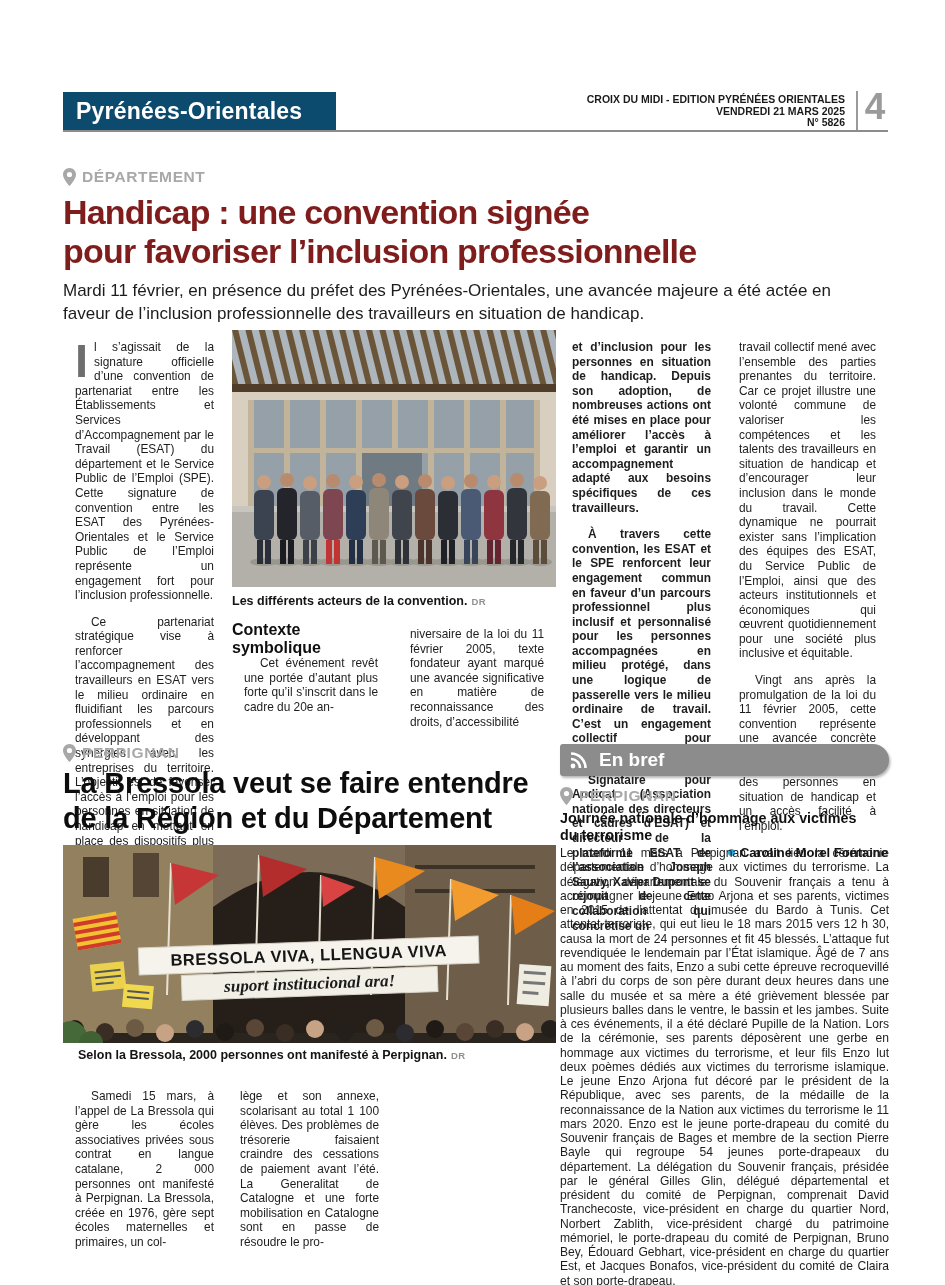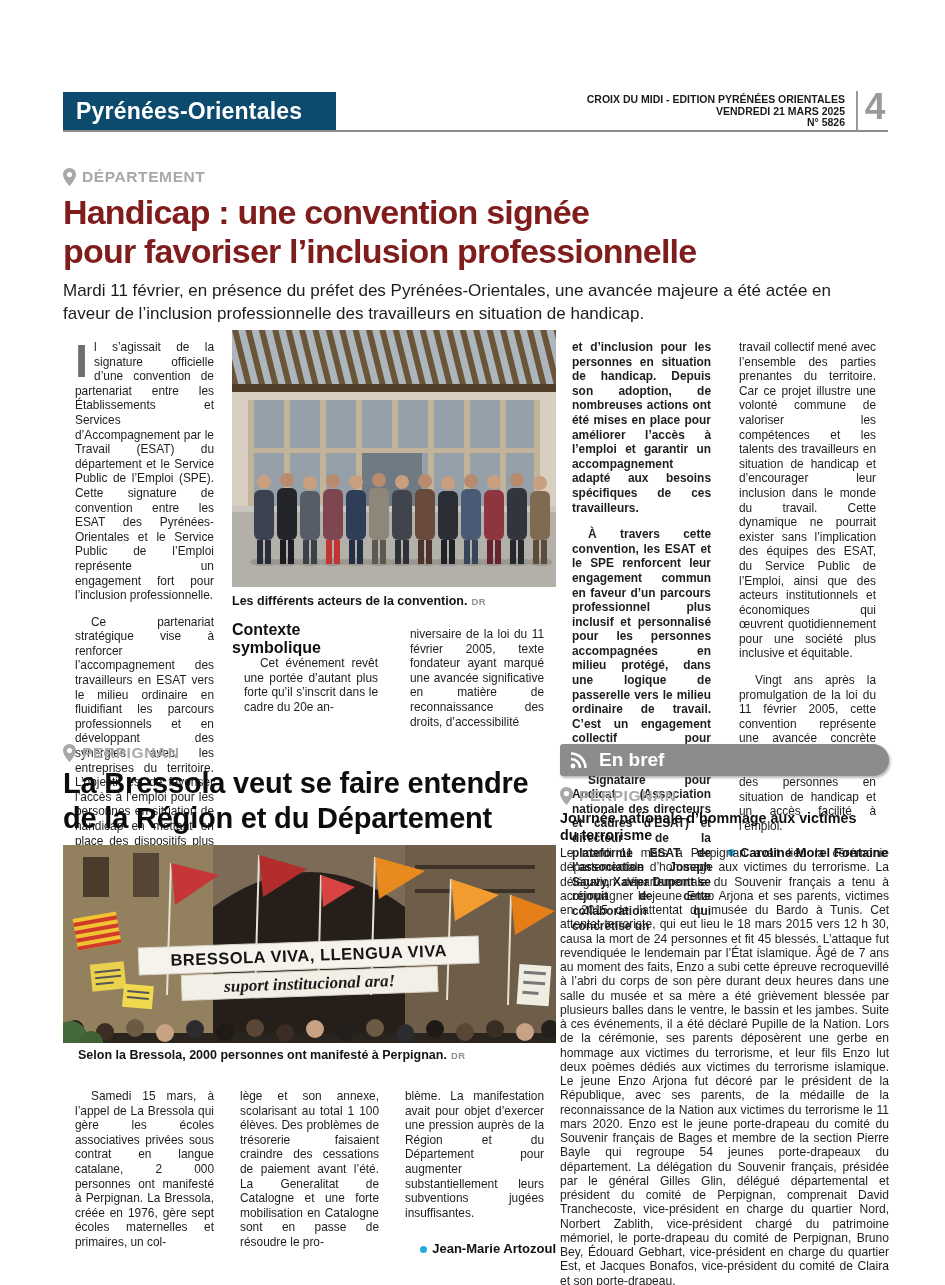--- a/index.html
+++ b/index.html
@@ -376,27 +376,20 @@
   <div class="abs caption caption2">
     <span>Selon la Bressola, 2000 personnes ont manifesté à Perpignan.</span><span class="credit">DR</span>
   </div>
 
   <div class="abs bodytext a2col1">
     <p class="indent">Samedi 15 mars, à l’appel de La Bressola qui gère les écoles associatives privées sous contrat en langue catalane, 2 000 personnes ont manifesté à Perpignan. La Bressola, créée en 1976, gère sept écoles maternelles et primaires, un col-</p>
   </div>
   <div class="abs bodytext a2col2">
     <p>lège et son annexe, scolarisant au total 1 100 élèves. Des problèmes de trésorerie faisaient craindre des cessations de paiement avant l’été. La Generalitat de Catalogne et une forte mobilisation en Catalogne sont en passe de résoudre le pro-</p>
   </div>
-  <div class="abs bodytext a2col3">
-    <p>blème. La manifestation avait pour objet d’exercer une pression auprès de la Région et du Département pour augmenter substantiellement leurs subventions jugées insuffisantes.</p>
-    <div class="byline byline2">
-      <span class="dot"></span>
-      <span>Jean-Marie Artozoul</span>
-    </div>
-  </div>
 
   <div class="abs enbref-bar">
     <svg width="17" height="17" viewBox="0 0 17 17">
       <circle cx="3" cy="14" r="2.4" fill="#fff"></circle>
       <path d="M1 7 a9 9 0 0 1 9 9" stroke="#fff" stroke-width="2.6" fill="none"></path>
       <path d="M1 1.5 a14.5 14.5 0 0 1 14.5 14.5" stroke="#fff" stroke-width="2.6" fill="none"></path>
     </svg>
     <span>En bref</span>
   </div>
 

